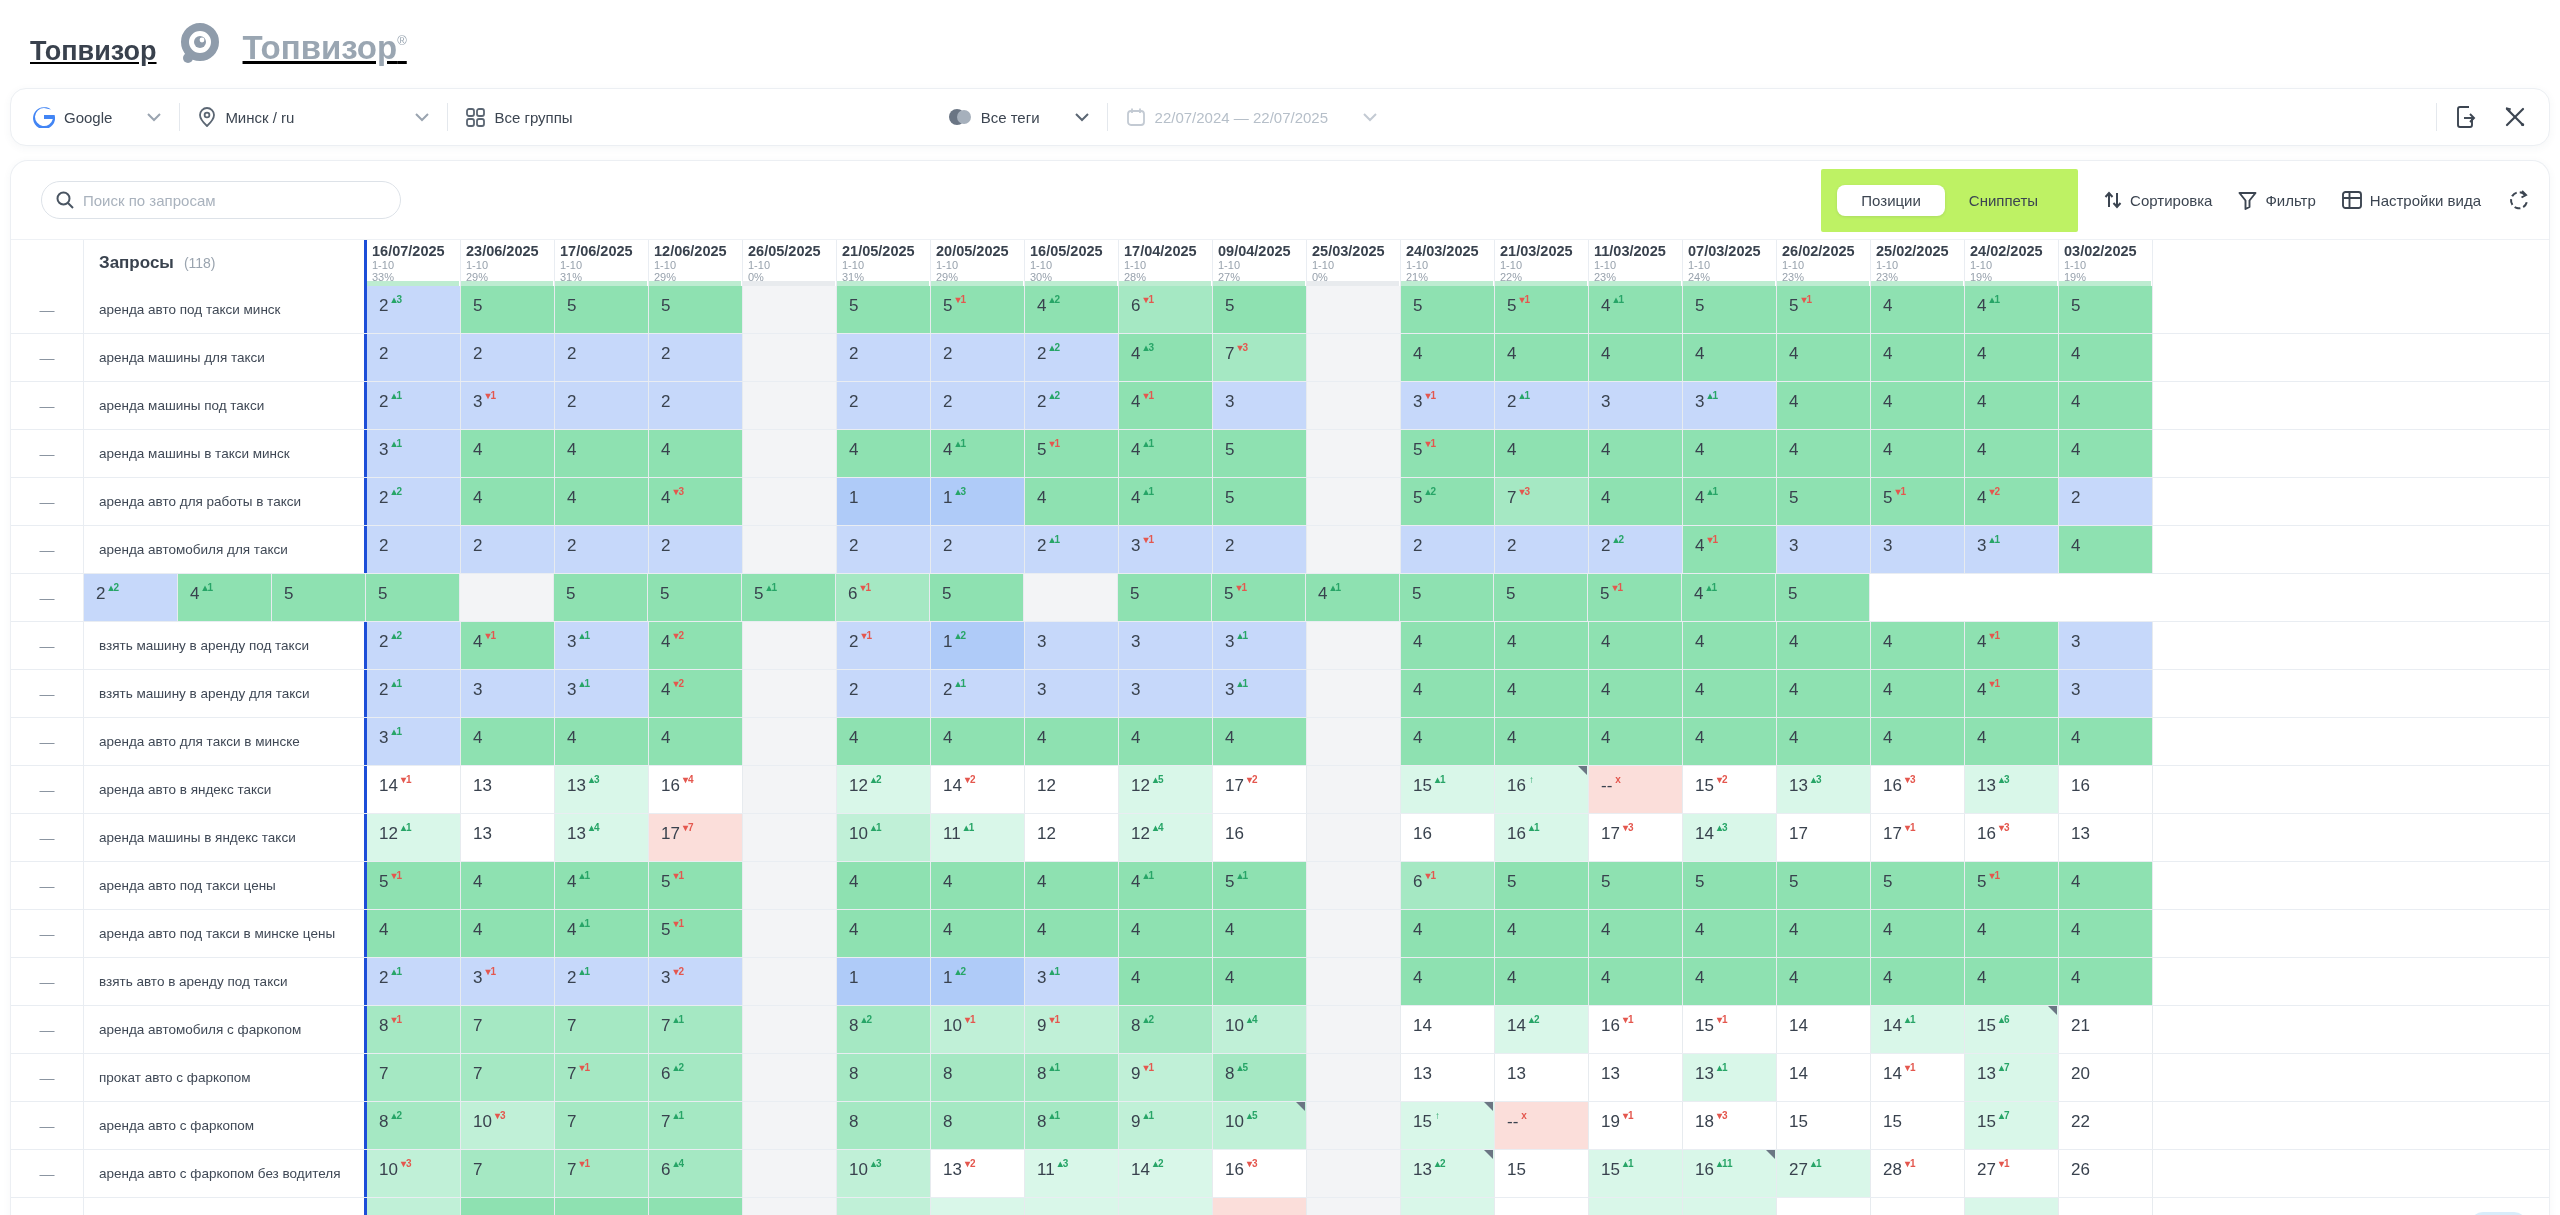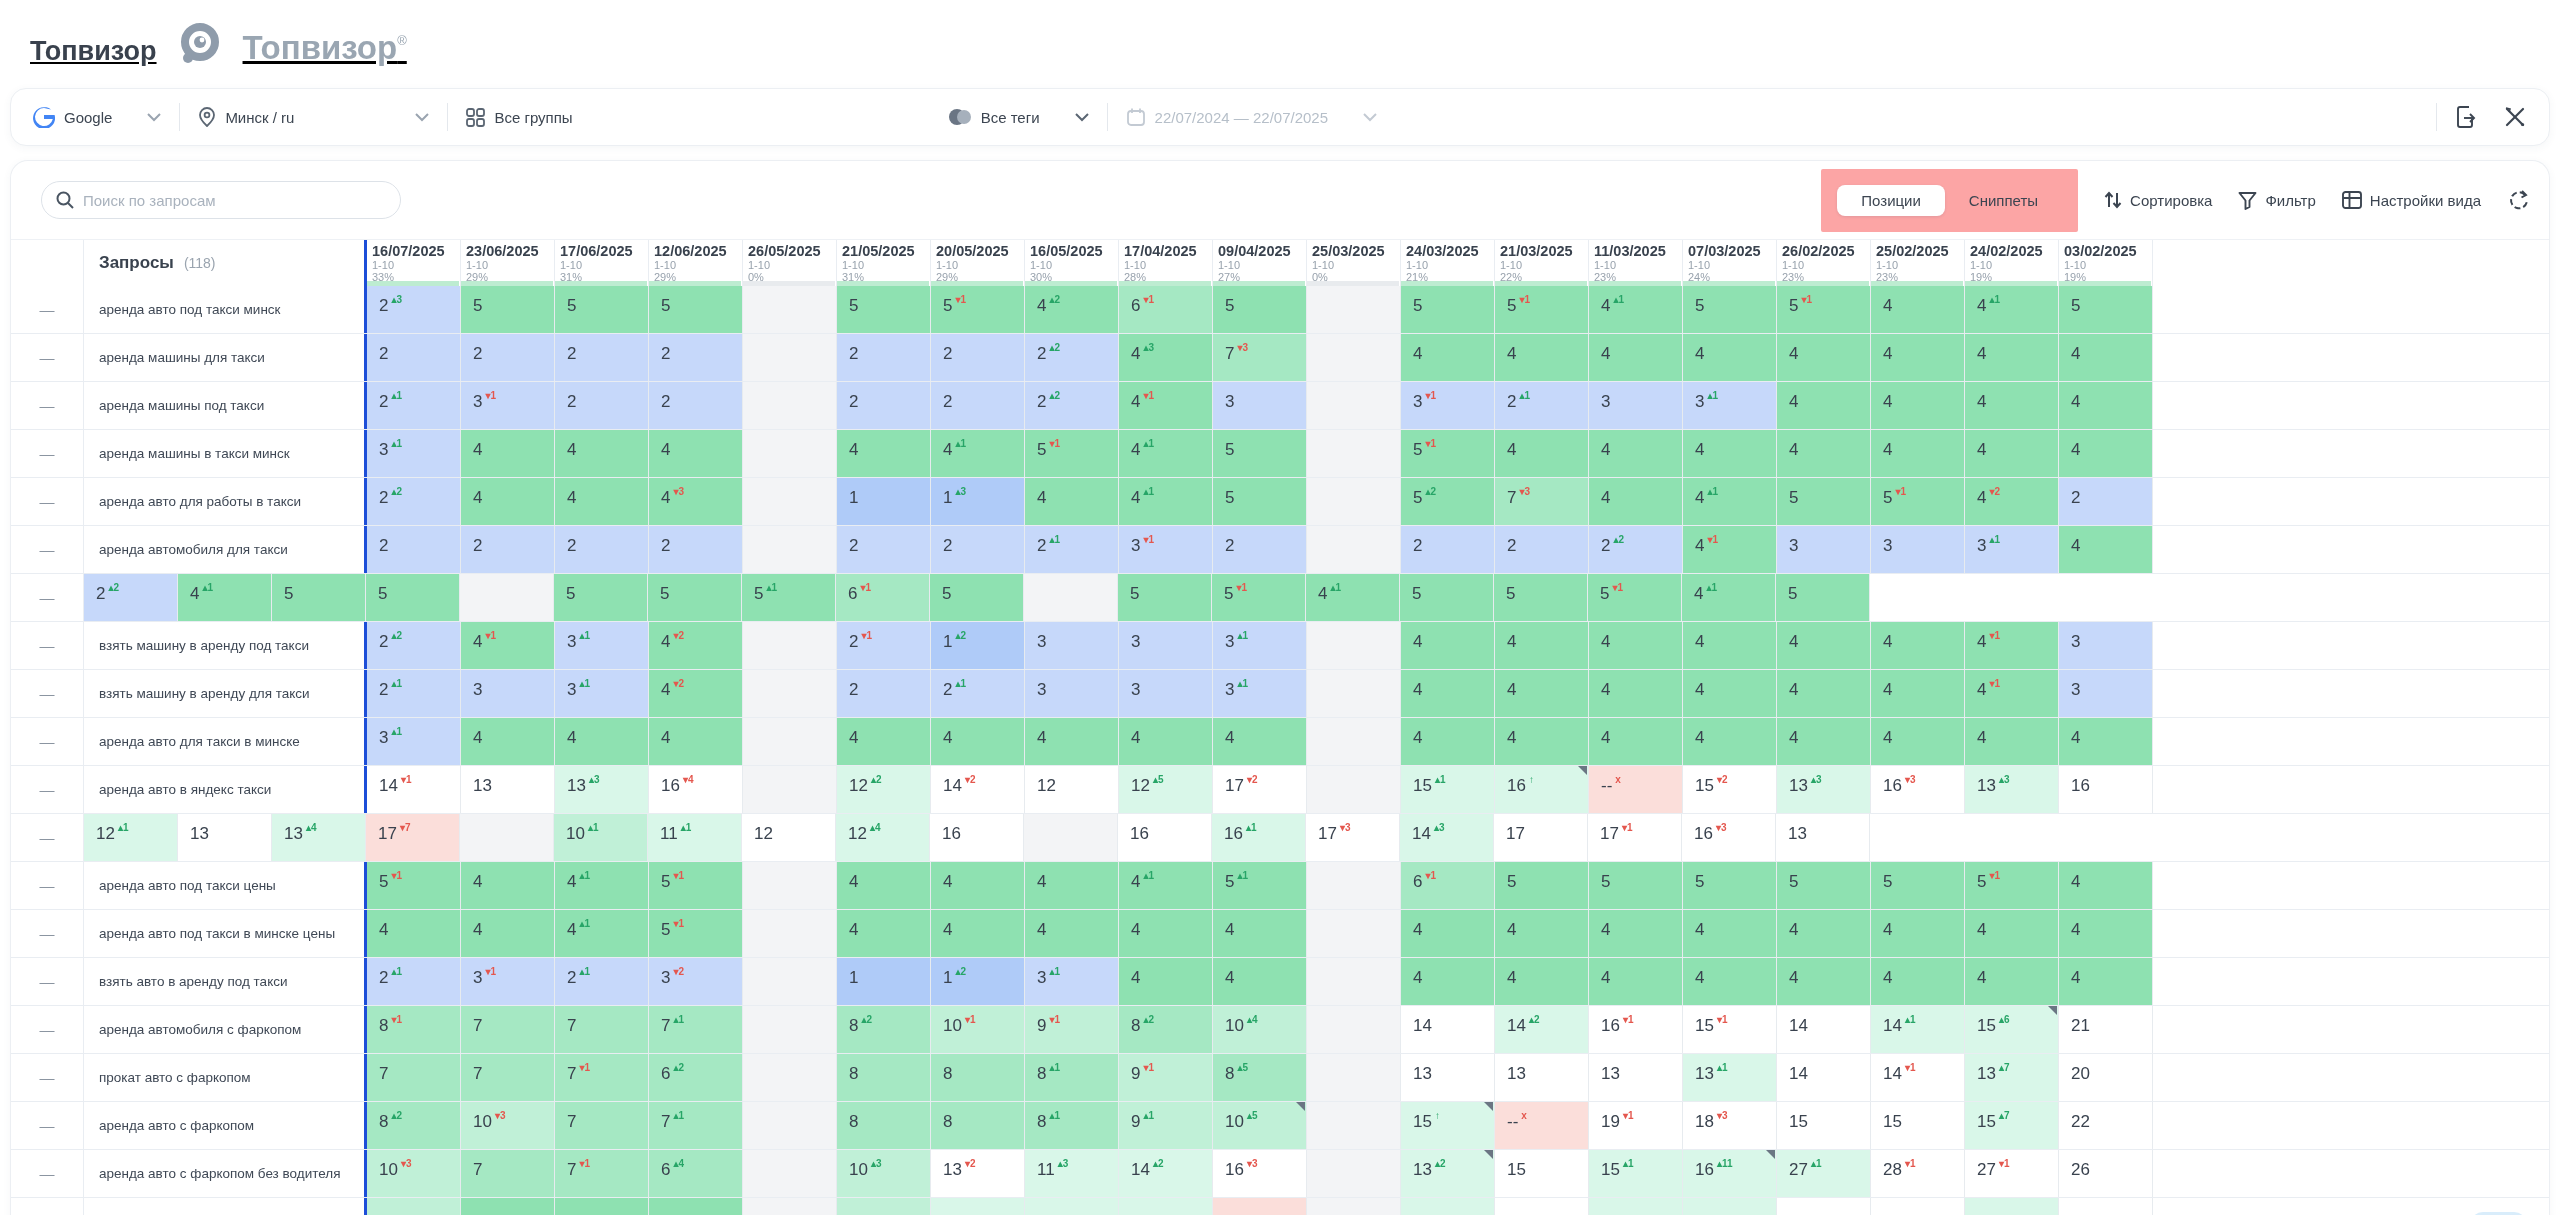--- a/index.html
+++ b/index.html
@@ -27,21 +27,21 @@
 
   .main-card { margin:14px 10px 0 10px; border-radius:18px 18px 0 0; border-bottom:none;
     height:1155px; position:relative; overflow:hidden; }
   .controls-row { height:78px; display:flex; align-items:center; padding:0 20px 0 30px; }
   .search-box { width:360px; height:38px; border:1px solid #dde2e8; border-radius:19px;
     display:flex; align-items:center; padding:0 14px; gap:9px; background:#fff; }
   .search-box input { border:none; outline:none; font-size:15px; color:#3c4551; width:100%;
     font-family:"Liberation Sans", sans-serif; }
   .search-box input::placeholder { color:#a9b2bd; }
   .right-controls { margin-left:auto; display:flex; align-items:center; gap:26px; }
-  .seg { background:#fca5a5; border-radius:2px; padding:16px; display:flex; }
+  .seg { background:#bef264; border-radius:2px; padding:16px; display:flex; }
   .seg-btn { font-size:15px; color:#3c4551; padding:7px 24px; border-radius:8px; cursor:pointer; }
   .seg-btn.active { background:#fff; box-shadow:0 1px 3px rgba(40,60,90,.12); }
   .ctl-btn { display:flex; align-items:center; gap:8px; font-size:15px; color:#3c4551; cursor:pointer; }
 
   
   .tbl { border-top:1px solid #eef1f5; }
   .hrow { display:flex; height:46px; }
   .brow { display:flex; height:48px; }
   .srow { display:flex; height:19px; }
   .cA { width:73px; flex:none; border-right:1px solid #e9edf2; display:flex; align-items:center;
@@ -1477,20 +1477,23 @@
         <div class="cD c-white">
           <div class="cell">
             <span class="v">16</span>
           </div>
         </div>
       </div>
       <div class="brow">
         <div class="cA">
           <span class="dash">—</span>
         </div>
+        <div class="cB">
+          <span class="q-text">аренда машины в яндекс такси</span>
+        </div>
         <div class="cD c-mint">
           <div class="cell">
             <span class="v">12</span>
             <sup class="d-up">▴1</sup>
           </div>
         </div>
         <div class="cD c-white">
           <div class="cell">
             <span class="v">13</span>
           </div>

